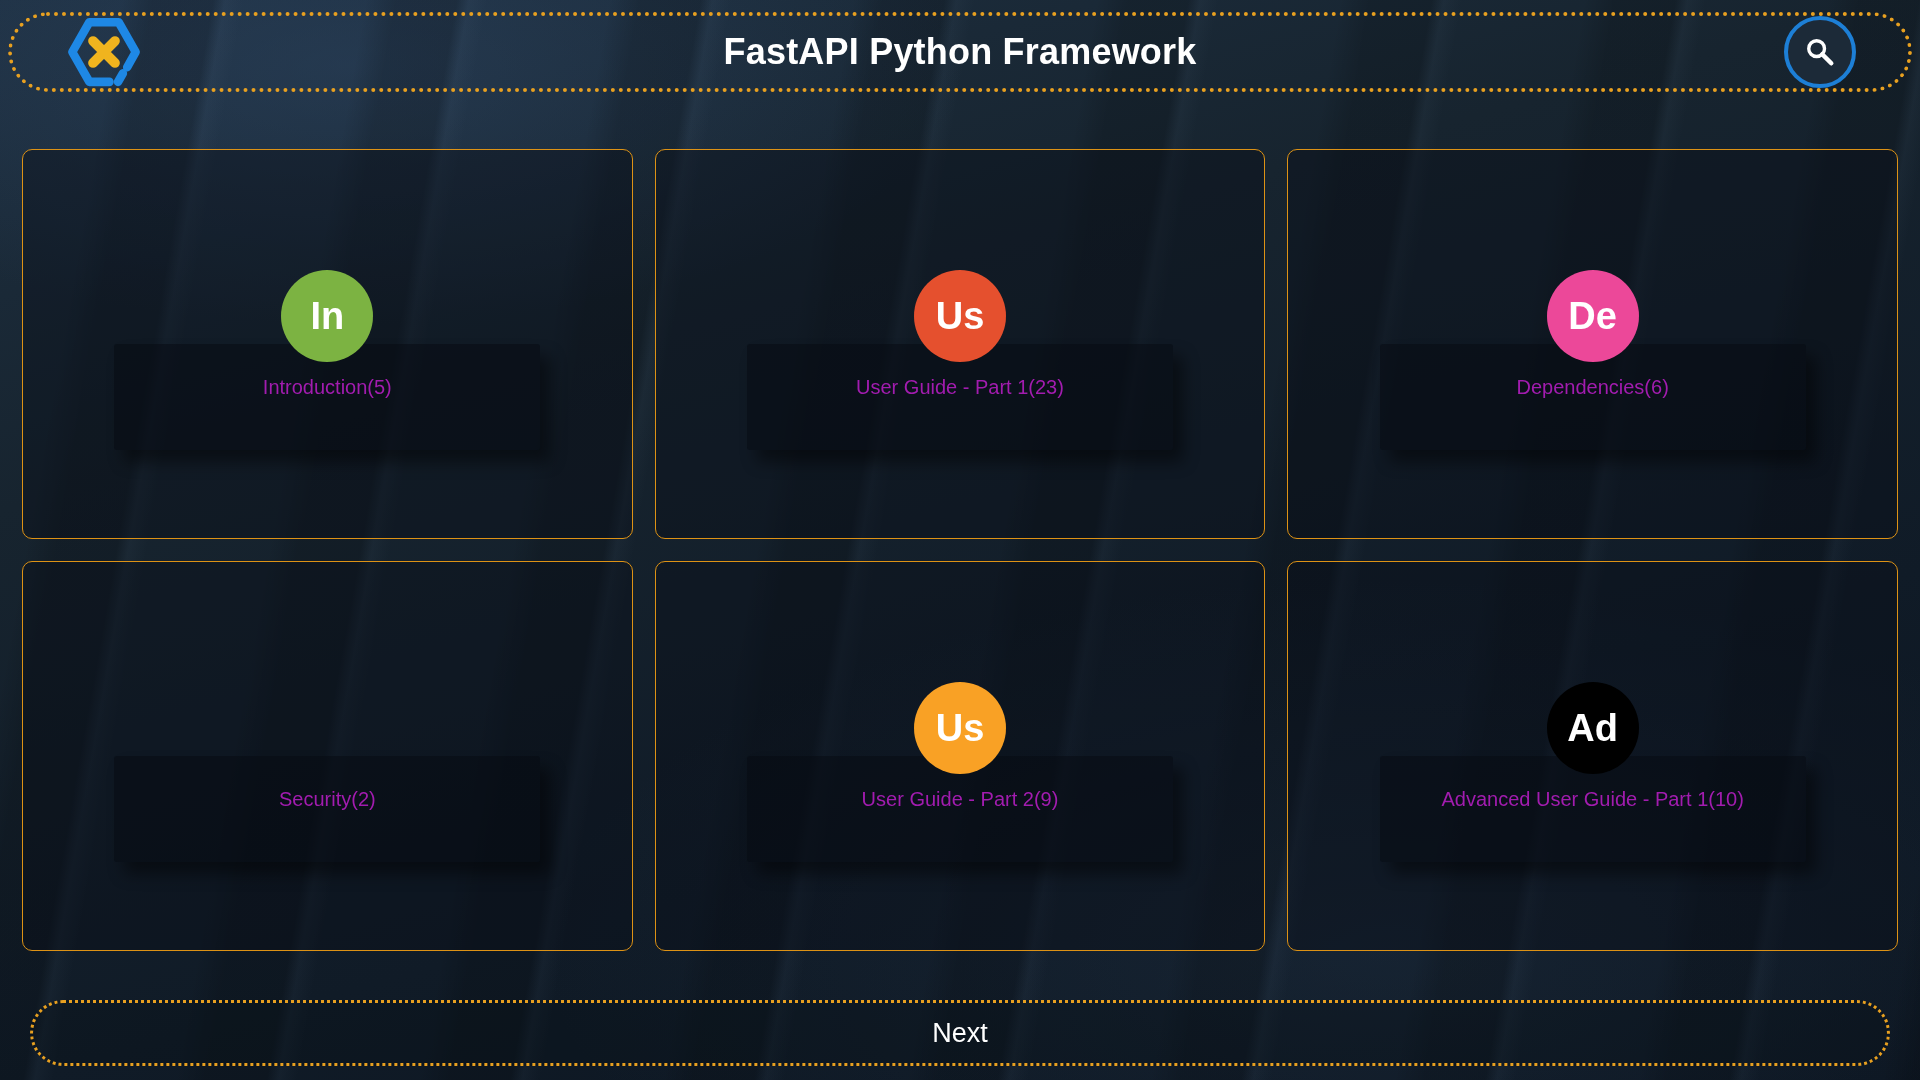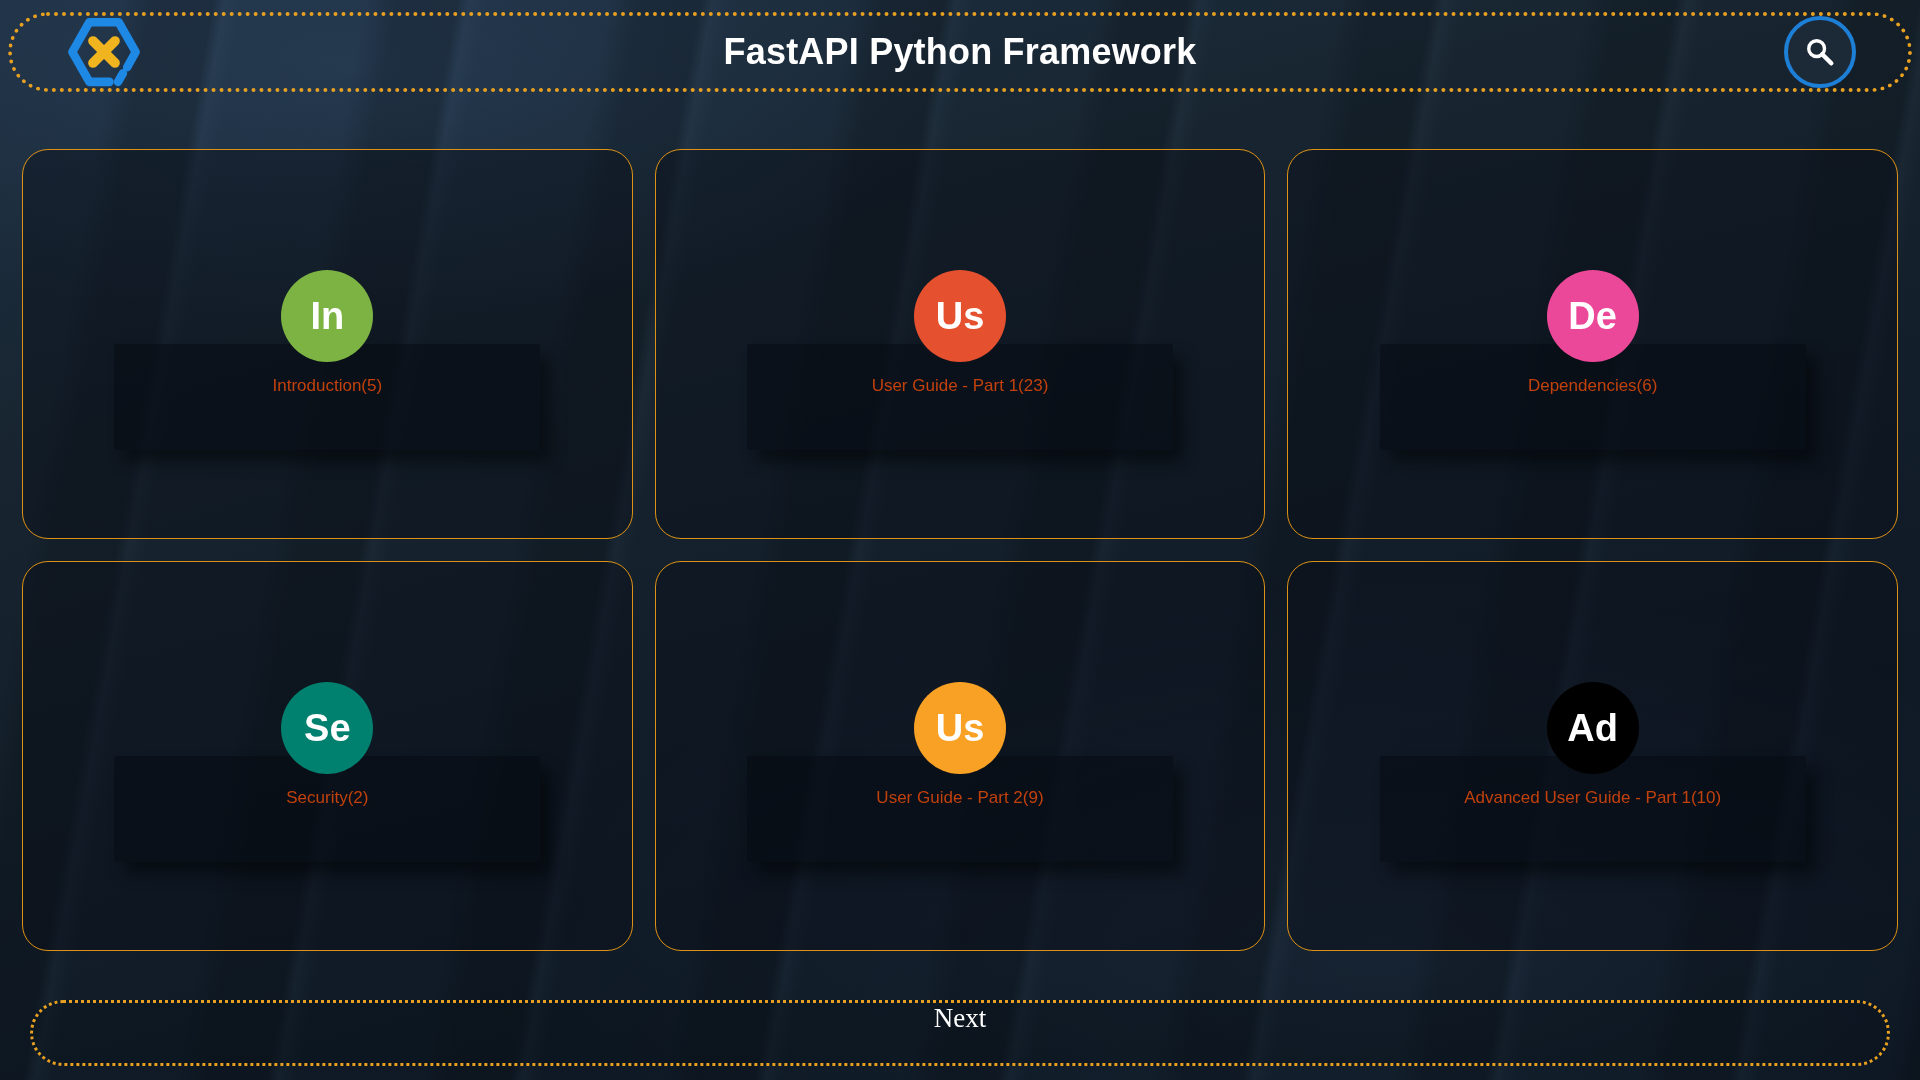--- a/index.html
+++ b/index.html
@@ -64,21 +64,21 @@
   
   .grid {
     margin: 57px 22px 0 22px;
     display: grid;
     grid-template-columns: repeat(3, 1fr);
     grid-template-rows: 390px 390px;
     gap: 22px 22px;
   }
   .card {
     border: 1.5px solid #dd9215;
-    border-radius: 26px;
+    border-radius: 10px;
     background: rgba(9, 15, 23, 0.42);
     display: flex;
     flex-direction: column;
     align-items: center;
     cursor: pointer;
   }
   .tile {
     position: relative;
     margin-top: 194px;
     width: 70%;
@@ -96,38 +96,38 @@
     transform: translateX(-50%);
     width: 92px; height: 92px;
     border-radius: 50%;
     display: flex; align-items: center; justify-content: center;
     font-size: 38px;
     font-weight: bold;
     color: #ffffff;
   }
   .card-label {
     margin-top: 32px;
-    font-size: 17px;
-    color: #c2410c;
+    font-size: 20px;
+    color: #a21caf;
     white-space: nowrap;
   }
 
   
   .footer-bar {
     margin: 49px 30px 0 30px;
     height: 66px;
     width: 1860px;
     border: 3px dotted #e8a020;
     border-radius: 34px;
     background: rgba(10, 16, 24, 0.35);
     display: flex;
-    align-items: flex-start;
+    align-items: center;
     justify-content: center;
     cursor: pointer;
-    font-family: Liberation Serif, serif;
+    font-family: Liberation Sans, sans-serif;
   }
   .footer-bar span {
     font-size: 27px;
     color: #ffffff;
   }
 </style>
 </head>
 <body>
 
 <header class="header">
@@ -165,21 +165,20 @@
 
   <div class="card">
     <div class="tile">
       <div class="avatar" style="background-color: #ec4899;">De</div>
       <div class="card-label">Dependencies(6)</div>
     </div>
   </div>
 
   <div class="card">
     <div class="tile">
-      <div class="avatar" style="background-color: rgb(0, 128, 110);">Se</div>
       <div class="card-label">Security(2)</div>
     </div>
   </div>
 
   <div class="card">
     <div class="tile">
       <div class="avatar" style="background-color: rgb(249, 161, 37);">Us</div>
       <div class="card-label">User Guide - Part 2(9)</div>
     </div>
   </div>

